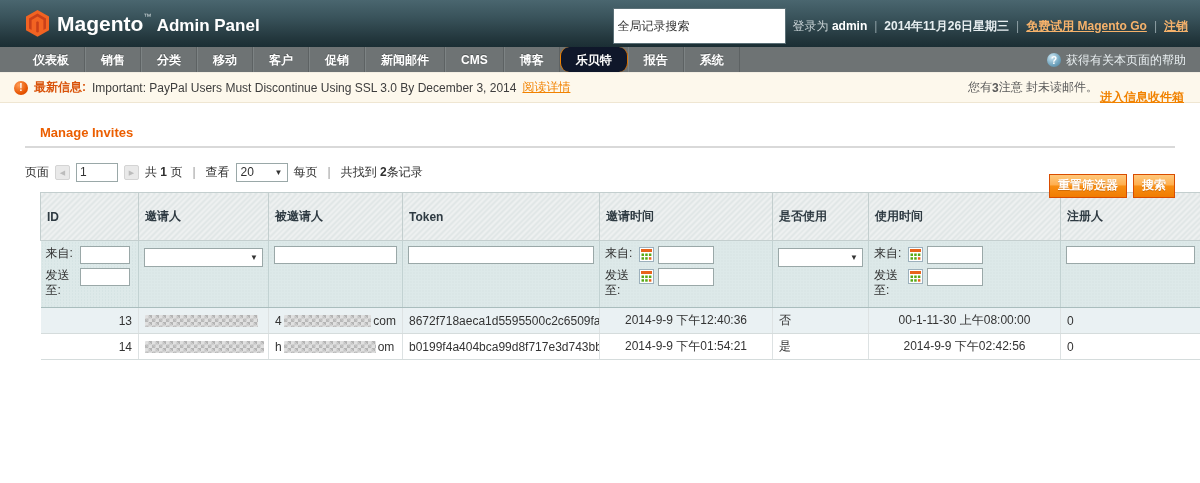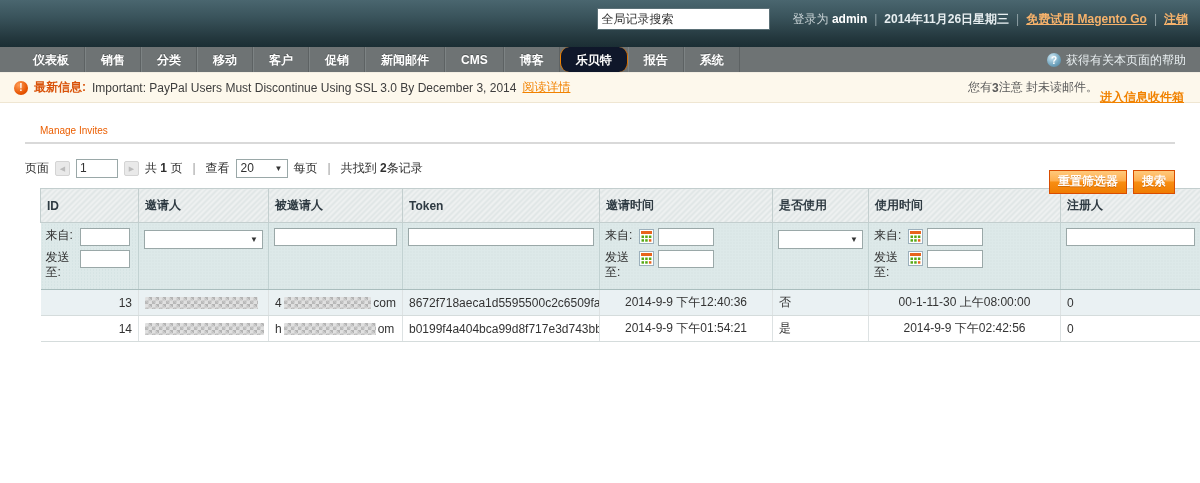--- a/index.html
+++ b/index.html
@@ -25,24 +25,24 @@
   .logo-icon { display:inline-block; line-height:0; }
   .brand-text { color:#fff; font-weight:bold; font-size:21px; letter-spacing:0; }
   .brand-tm { color:#cfd8da; font-size:8px; vertical-align: top; font-weight:normal; }
   .brand-suffix { color:#fff; font-weight:bold; font-size:17px; margin-left:2px; }
   .header-right {
     position:absolute; right:12px; top:8px;
     display:flex; align-items:center; gap:7px;
     color:#c8d2d5; font-size:12px;
   }
   .global-search {
-    width:173px; height:22px;
+    width:173px; height:36px;
     border:1px solid #5b7077; background:#fff;
     font-size:12px; padding:1px 4px; color:#333;
-    margin-right:16px;
+    margin-right:0;
   }
   .hdr-sep { color:#8fa0a5; }
   .hdr-user { color:#fff; font-weight:bold; }
   .hdr-date { color:#e7eef0; font-weight:bold; white-space:nowrap; }
   .hdr-link { color:#f6b26b; font-weight:bold; white-space:nowrap; }
 
   
   .main-nav {
     height: 26px;
     background: #6e7374;
@@ -93,21 +93,21 @@
   .notice-label { color:#d9530a; font-weight:bold; }
   .notice-msg { color:#3d3d3d; }
   .notice-link { color:#f18200; }
   .notice-right { color:#5a5a5a; display:flex; align-items:center; }
   .inbox-count { font-weight:bold; }
   .inbox-link { color:#f18200; font-weight:bold; margin-left:2px;margin-top:20px; }
 
   
   .content { padding: 22px 20px 0 20px; }
   .page-title {
-    color:#eb5e00; font-size:10px; font-weight:normal;
+    color:#eb5e00; font-size:13px; font-weight:bold;
     margin: 0 0 6px 20px;
   }
   .title-divider { height:2px; background:#d9d9d9; margin: 0 5px 12px 5px; }
 
   .toolbar {
     display:flex; align-items:center; justify-content:space-between;
     margin: 0 5px 8px 5px; height:24px;
   }
   .pager { display:flex; align-items:center; gap:6px; color:#2f2f2f; }
   .pager strong { font-weight:bold; }
@@ -135,21 +135,21 @@
     text-shadow: 0 1px 0 rgba(140,60,0,.35);
     font-family: "Liberation Sans", sans-serif;
     margin-top: 28px;
   }
 
   
   table.grid { border-collapse: collapse; width:1160px; margin:0 20px; table-layout: fixed; }
   .t-head th {
     background: repeating-linear-gradient(135deg, #eef1f1 0px, #eef1f1 2px, #e0e6e6 2px, #e0e6e6 4px);
     color:#2e3a42; font-weight:bold; font-size:12px; text-align:left;
-    padding: 8px 6px; border:1px solid #c3cece; border-left-color:#f2f5f5;
+    padding: 15px 6px; border:1px solid #c3cece; border-left-color:#f2f5f5;
     height:21px; white-space:nowrap; overflow:hidden; cursor:pointer;
   }
   .t-head th:first-child { border-left-color:#c3cece; }
   .t-filter td {
     background-color:#dde9e9;
     background-image: radial-gradient(#cfdede 1px, transparent 1px);
     background-size: 3px 3px;
     vertical-align: top; padding:5px 5px;
     border-right:1px solid #c2d2d2; border-left:1px solid #eef4f4;
     border-bottom:1px solid #a9bdbd;
@@ -183,20 +183,32 @@
     filter: blur(0.7px); border-radius:1px;
   }
   .cell-flex { display:flex; align-items:center; gap:2px; }
 </style>
 </head>
 <body>
 
 <div>
 
   <header class="app-header">
+    <div class="brand">
+      <span class="logo-icon">
+        <svg width="23" height="27" viewBox="0 0 23 27">
+          <polygon points="11.5,0 23,6.6 23,20.2 11.5,26.8 0,20.2 0,6.6" fill="#f26322"></polygon>
+          <path d="M3 8.4 L3 18.6 L5.6 20.1 L5.6 9.9 L11.5 6.5 L17.4 9.9 L17.4 20.1 L20 18.6 L20 8.4 L11.5 3.5 Z" fill="#c9401a"></path>
+          <polygon points="10.2,12 10.2,21.9 11.5,22.6 12.8,21.9 12.8,12 11.5,11.3" fill="#c9401a"></polygon>
+        </svg>
+      </span>
+      <span><span class="brand-text">Magento</span><span class="brand-tm">™</span>
+        <span class="brand-suffix">Admin Panel</span>
+      </span>
+    </div>
     <div class="header-right">
       <input class="global-search" type="text" value="全局记录搜索" style="">
       <span><span>登录为</span> <span class="hdr-user">admin</span></span>
       <span class="hdr-sep">|</span>
       <span class="hdr-date">2014年11月26日星期三</span>
       <span class="hdr-sep">|</span>
       <a class="hdr-link">免费试用 Magento Go</a>
       <span class="hdr-sep">|</span>
       <a class="hdr-link">注销</a>
     </div>

